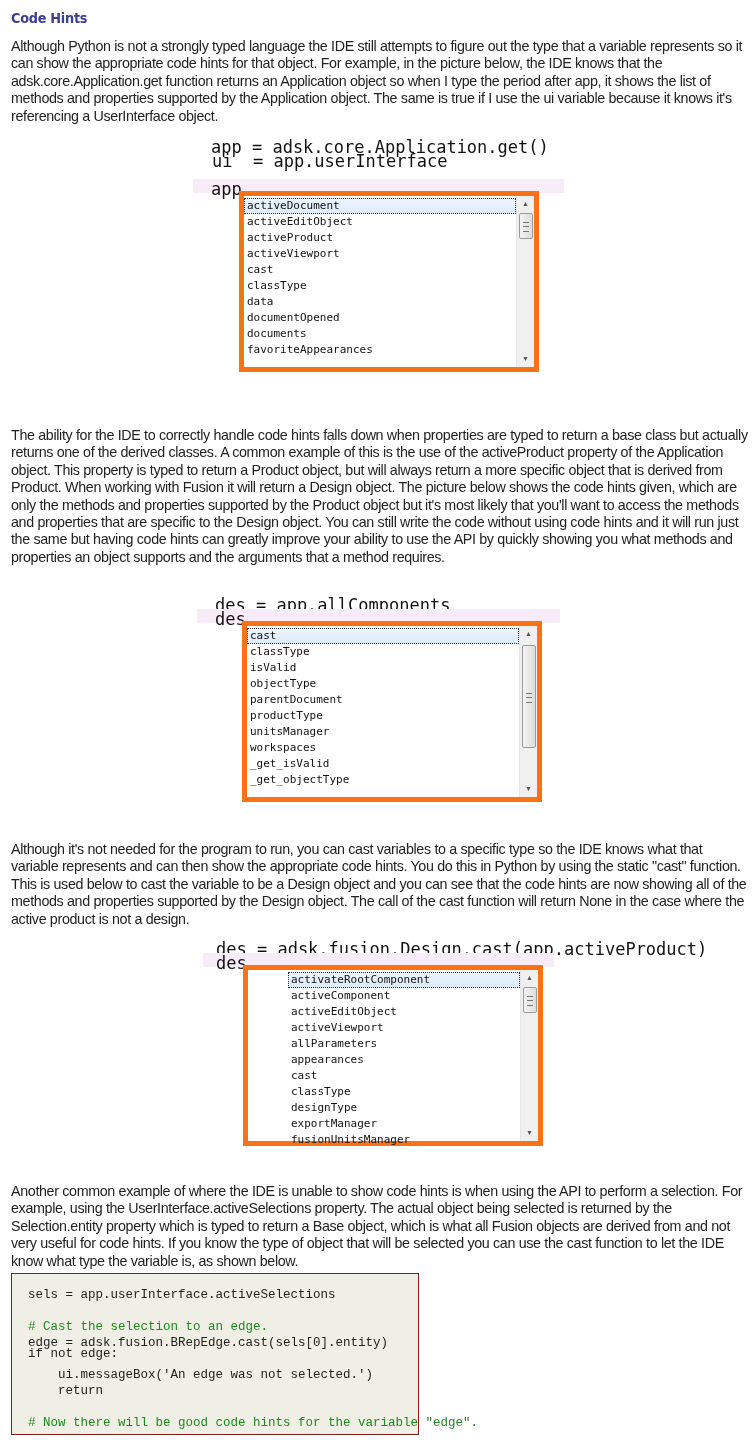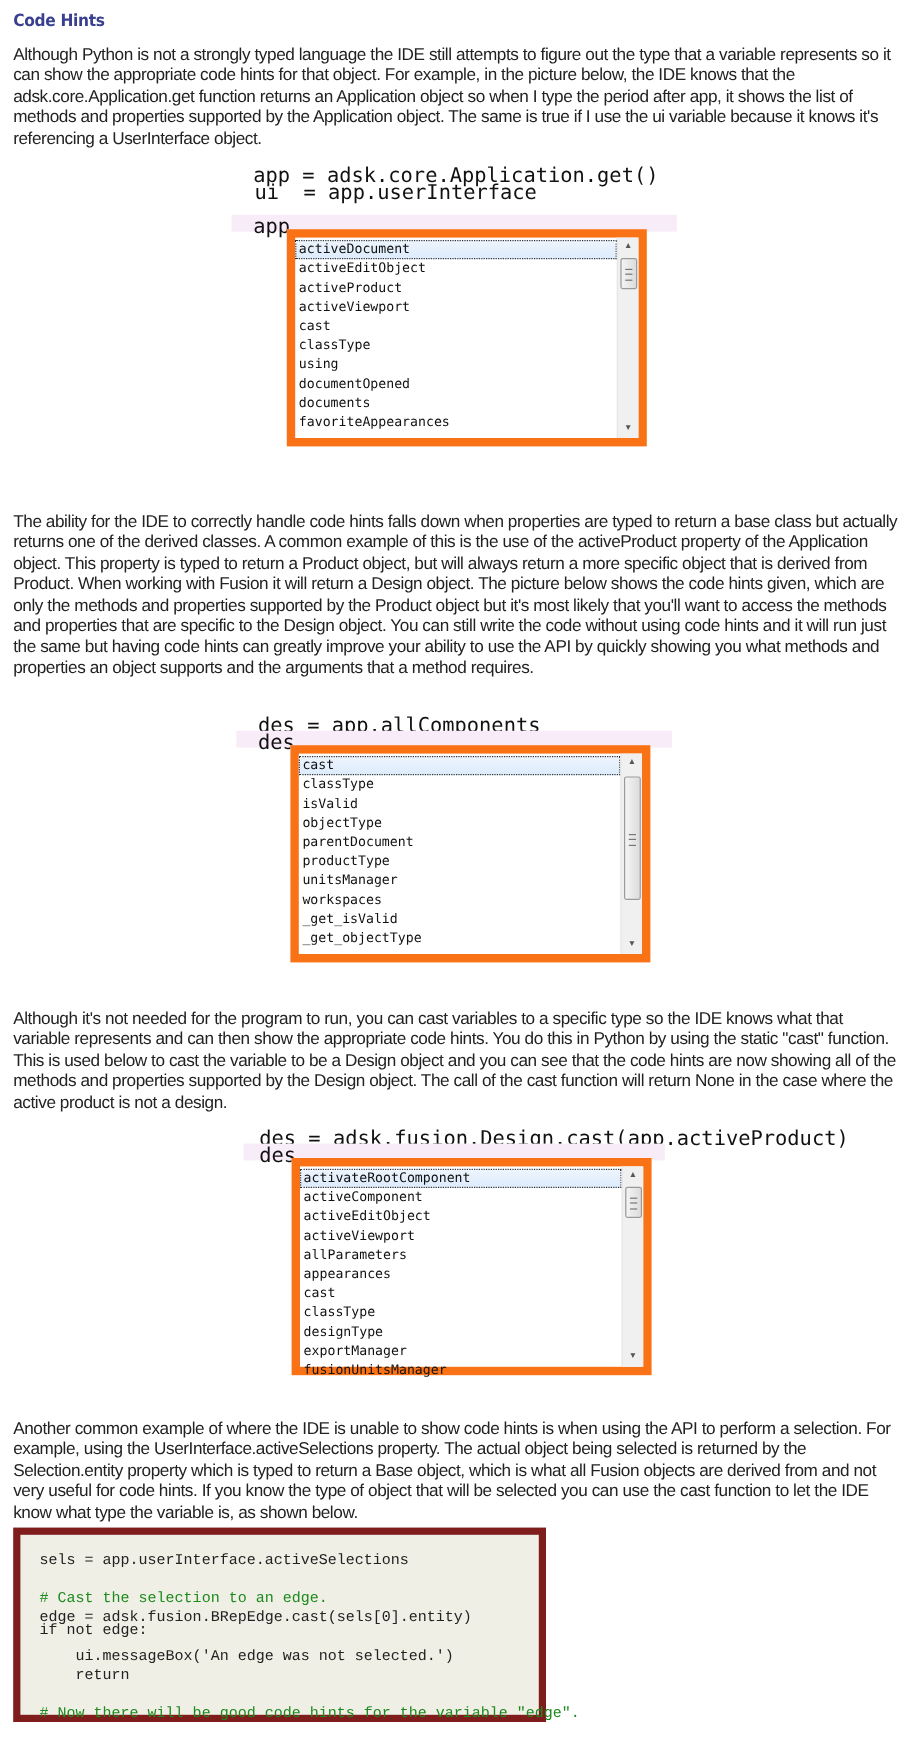--- a/index.html
+++ b/index.html
@@ -2,30 +2,30 @@
 <html><head>
 <meta charset="utf-8">
 <style>
   html, body { margin: 0; padding: 0; background: #ffffff; }
   body { width: 755px; height: 1448px; position: relative; overflow: hidden; font-family: "Liberation Sans", sans-serif; color: #222; }
   .heading { position: absolute; left: 11px; top: 10px; font-family: "DejaVu Sans", sans-serif; font-weight: bold; font-size: 14px; color: #3a3f8f; letter-spacing: -0.3px; transform: scaleX(0.92); transform-origin: left; }
   .para { position: absolute; left: 11px; width: 740px; font-size: 14.3px; line-height: 17.4px; color: #222; letter-spacing: -0.35px; margin-top: 11px; }
   .mono { font-family: "DejaVu Sans Mono", monospace; font-size: 17px; color: #111; }
   .codeline { position: absolute; white-space: pre; }
   .hl { position: absolute; height: 14px; background: #f7ecf7; }
-  .listbox { position: absolute; border: 7px solid #f97316; background: #fff; box-sizing: border-box; }
+  .listbox { position: absolute; border: 5px solid #f97316; background: #fff; box-sizing: border-box; }
   .listbox .item { height: 16px; line-height: 16px; padding-left: 3px; white-space: pre; font-family: "DejaVu Sans Mono", monospace; font-size: 11px; color: #111; box-sizing: border-box; }
   .listbox .item.sel { background: linear-gradient(#eef5fd, #dcebfc); outline: 1px dotted #333; outline-offset: -1px; margin-right: 18px; }
   .sb { position: absolute; top: 0; right: 0; bottom: 0; width: 17px; background: #f0f0f0; border-left: 1px solid #e6e6e6; }
   .sb .up, .sb .down { position: absolute; left: 0; width: 17px; height: 16px; font-size: 7px; color: #555; text-align: center; line-height: 16px; }
   .sb .up { top: 0; } .sb .down { bottom: 0; }
   .sb .thumb { position: absolute; left: 2px; width: 12px; border: 1px solid #9a9a9a; border-radius: 2px; background: linear-gradient(90deg, #f4f4f4, #dcdcdc); }
   .sb .grip { position: absolute; left: 3px; width: 6px; top: 50%; margin-top: -4px; height: 8px; border-top: 1px solid #777; border-bottom: 1px solid #777; }
   .sb .grip::after { content: ""; position: absolute; left: 0; right: 0; top: 3px; border-top: 1px solid #777; }
-  .codebox { position: absolute; left: 11px; top: 1273px; width: 444px; height: 162px; background: #efefe6; border: 6px solid #7f1d1d; box-sizing: border-box; }
+  .codebox { position: absolute; left: 11px; top: 1273px; width: 408px; height: 162px; background: #efefe6; border: 1px solid #7f1d1d; box-sizing: border-box; }
   .codebox .cl { position: absolute; left: 16px; white-space: pre; font-family: "Liberation Mono", monospace; font-size: 12.5px; color: #222; }
   .codebox .cl.comment { color: #1d8a1d; }
 </style>
 </head>
 <body>
 
 <div class="heading">Code Hints</div>
 
 <div class="para" style="top:27px;">Although Python is not a strongly typed language the IDE still attempts to figure out the type that a variable represents so it can show the appropriate code hints for that object. For example, in the picture below, the IDE knows that the adsk.core.Application.get function returns an Application object so when I type the period after app, it shows the list of methods and properties supported by the Application object. The same is true if I use the ui variable because it knows it's referencing a UserInterface object.</div>
 
@@ -35,21 +35,21 @@
   <div class="hl" style="left:193px; top:179px; width:371px;"></div>
   <div class="codeline mono" style="left:211px; top:179px;">app.</div>
   <div class="listbox" style="left:239px; top:191px; width:300px; height:181px;">
     <div style="padding-top:2px;">
       <div class="item sel">activeDocument</div>
       <div class="item">activeEditObject</div>
       <div class="item">activeProduct</div>
       <div class="item">activeViewport</div>
       <div class="item">cast</div>
       <div class="item">classType</div>
-      <div class="item">using</div>
+      <div class="item">data</div>
       <div class="item">documentOpened</div>
       <div class="item">documents</div>
       <div class="item">favoriteAppearances</div>
     </div>
     <div class="sb">
       <div class="up">▲</div>
       <div class="thumb" style="top:17px; height:24px;">
           <div class="grip"></div>
         </div>
       <div class="down">▼</div>
@@ -85,21 +85,21 @@
     </div>
   </div>
 </div>
 
 <div class="para" style="top:830px;">Although it's not needed for the program to run, you can cast variables to a specific type so the IDE knows what that variable represents and can then show the appropriate code hints. You do this in Python by using the static "cast" function. This is used below to cast the variable to be a Design object and you can see that the code hints are now showing all of the methods and properties supported by the Design object. The call of the cast function will return None in the case where the active product is not a design.</div>
 
 <div>
   <div class="codeline mono" style="left:216px; top:939px;">des = adsk.fusion.Design.cast(app.activeProduct)</div>
   <div class="hl" style="left:203px; top:953px; width:351px;"></div>
   <div class="codeline mono" style="left:216px; top:953px;">des.</div>
-  <div class="listbox" style="left:243px; top:965px; width:300px; height:181px;">
+  <div class="listbox" style="left:243px; top:965px; width:300px; height:181px;padding-left:40px;">
     <div style="padding-top:2px;">
       <div class="item sel">activateRootComponent</div>
       <div class="item">activeComponent</div>
       <div class="item">activeEditObject</div>
       <div class="item">activeViewport</div>
       <div class="item">allParameters</div>
       <div class="item">appearances</div>
       <div class="item">cast</div>
       <div class="item">classType</div>
       <div class="item">designType</div>

